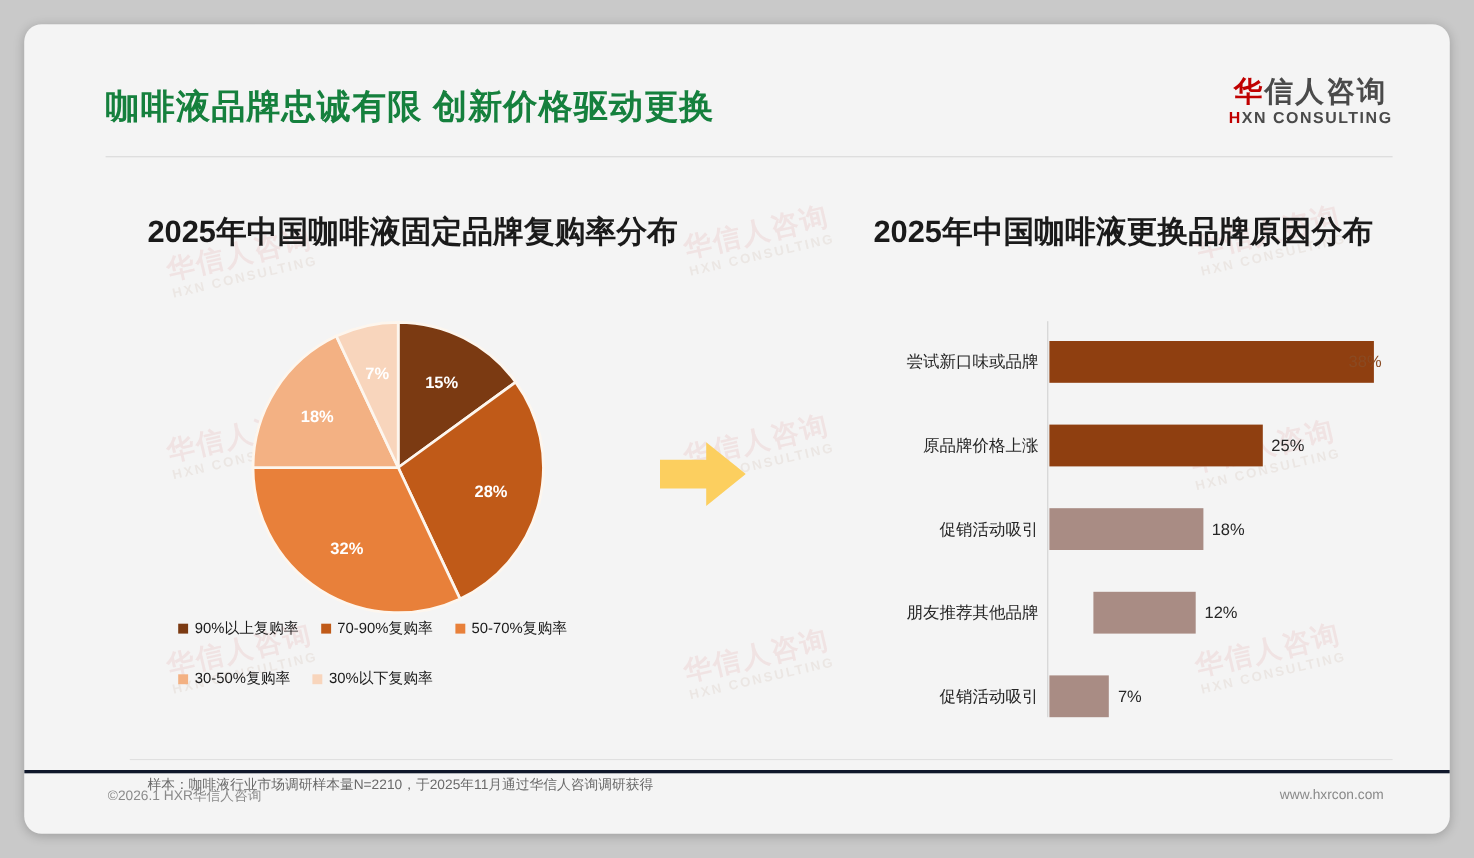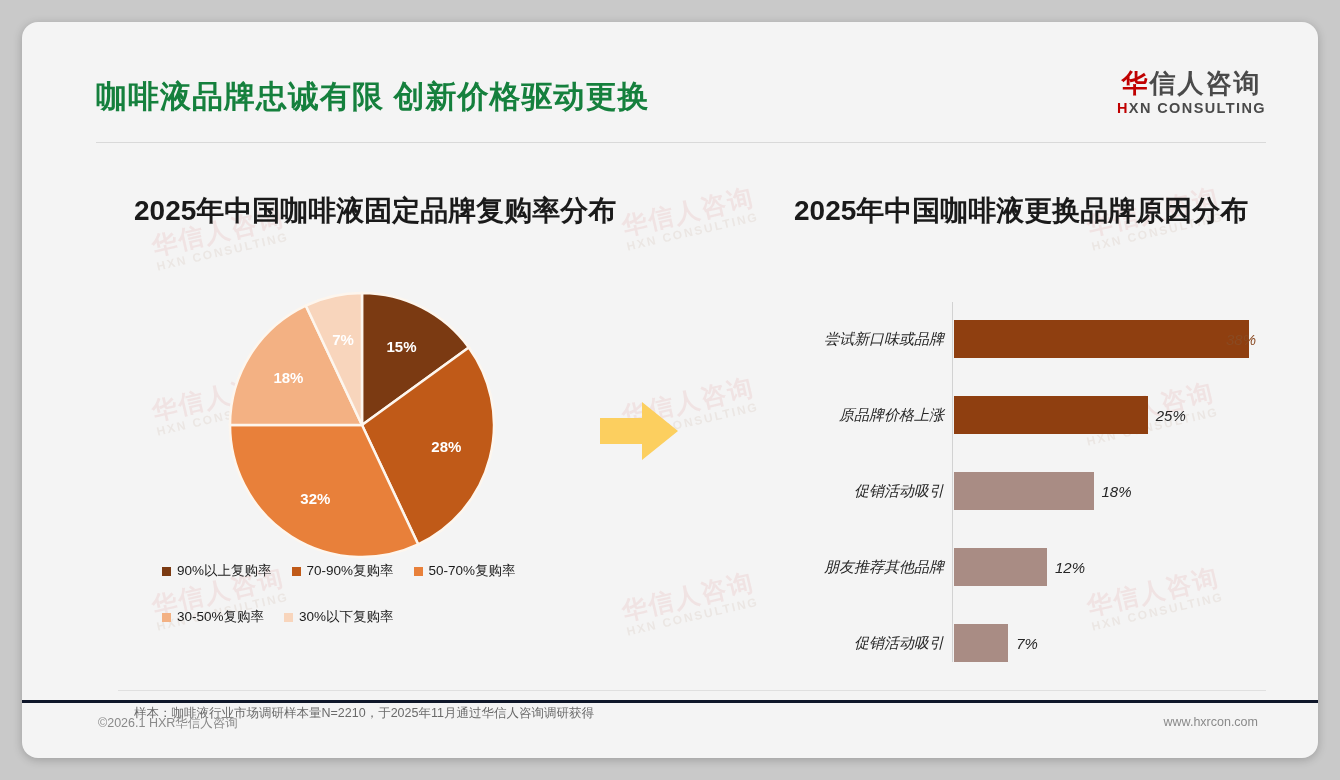--- a/index.html
+++ b/index.html
@@ -163,24 +163,23 @@
     left: 578px;
     top: 378px;
     width: 78px;
     height: 62px;
   }
 
   
   .bar-chart {
     position: absolute;
     left: 770px;
-    top: 280px;
+    top: 270px;
     width: 470px;
     height: 360px;
-    font-style: italic;
   }
   .bar-axis {
     position: absolute;
     left: 160px;
     top: 0;
     width: 1px;
     height: 360px;
     background: #d2d2d2;
   }
   .bar-row {
@@ -380,21 +379,21 @@
               <span class="bar-val">25%</span>
             </div>
           </div>
           <div class="bar-row" style="top: 170px;">
             <div class="bar-cat">促销活动吸引</div>
             <div class="bar-track">
               <div class="bar-fill" style="width: 139.5px; background: rgb(169, 140, 132);"></div>
               <span class="bar-val">18%</span>
             </div>
           </div>
-          <div class="bar-row" style="top: 246px;">
+          <div class="bar-row" style="top: 246px; gap: 40px;">
             <div class="bar-cat">朋友推荐其他品牌</div>
             <div class="bar-track">
               <div class="bar-fill" style="width: 93px; background: rgb(169, 140, 132);"></div>
               <span class="bar-val">12%</span>
             </div>
           </div>
           <div class="bar-row" style="top: 322px;">
             <div class="bar-cat">促销活动吸引</div>
             <div class="bar-track">
               <div class="bar-fill" style="width: 54.25px; background: rgb(169, 140, 132);"></div>

